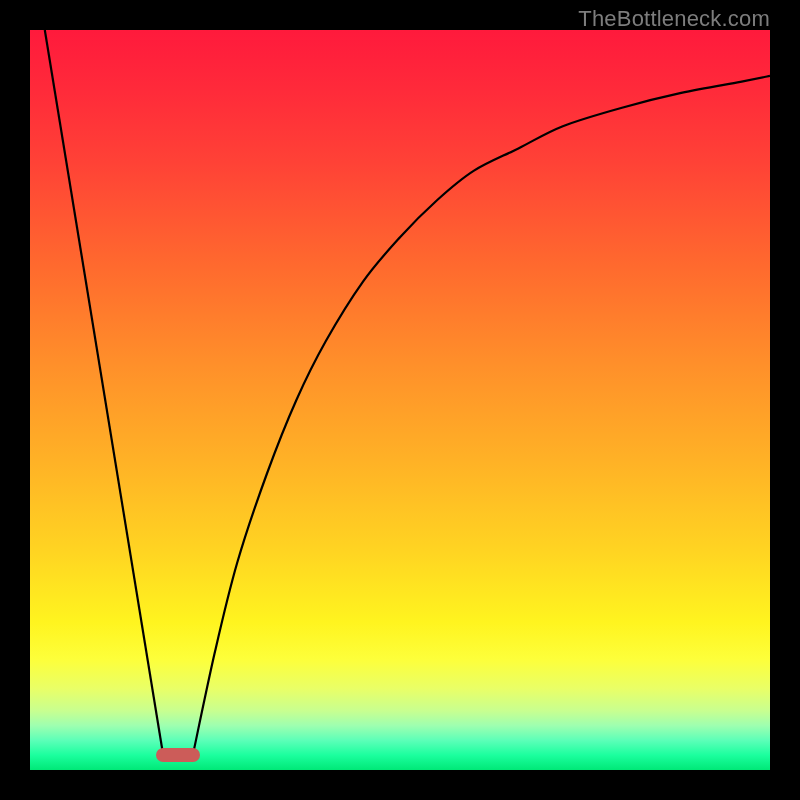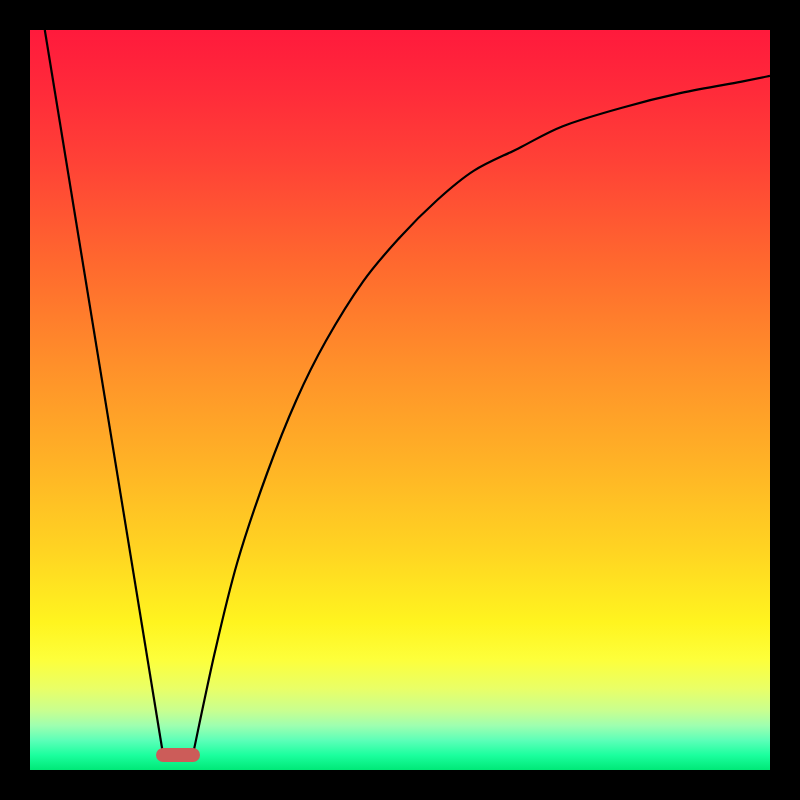--- a/index.html
+++ b/index.html
@@ -70,14 +70,15 @@
 <div class="frame">
 
   <div class="plot-area">
     <svg class="curve-svg" viewBox="0 0 740 740" preserveAspectRatio="none">
       <path id="path-left" fill="none" stroke="#000" stroke-width="2.2" d="M 14.8 0.0 L 133.2 725.2"></path>
       <path id="path-right" fill="none" stroke="#000" stroke-width="2.2" d="M 162.8 725.2 C 166.5 707.9, 177.6 653.7, 185.0 621.6 C 192.4 589.5, 198.6 562.4, 207.2 532.8 C 215.8 503.2, 226.9 471.1, 236.8 444.0 C 246.7 416.9, 256.5 392.2, 266.4 370.0 C 276.3 347.8, 284.9 330.5, 296.0 310.8 C 307.1 291.1, 320.7 268.9, 333.0 251.6 C 345.3 234.3, 357.7 220.8, 370.0 207.2 C 382.3 193.6, 394.7 181.3, 407.0 170.2 C 419.3 159.1, 430.4 149.2, 444.0 140.6 C 457.6 132.0, 473.6 125.8, 488.4 118.4 C 503.2 111.0, 515.5 103.0, 532.8 96.2 C 550.1 89.4, 572.3 83.2, 592.0 77.7 C 611.7 72.1, 631.5 67.2, 651.2 62.9 C 670.9 58.6, 695.6 54.6, 710.4 51.8 C 725.2 49.0, 735.1 46.9, 740.0 45.9"></path>
     </svg>
     <div class="marker" id="marker" style="left: 125.8px; width: 44.4px; top: 718.2px; background: rgb(204, 92, 89);"></div>
   </div>
 
+  <div class="watermark">TheBottleneck.com</div>
 
 </div>
 
 </body></html>

